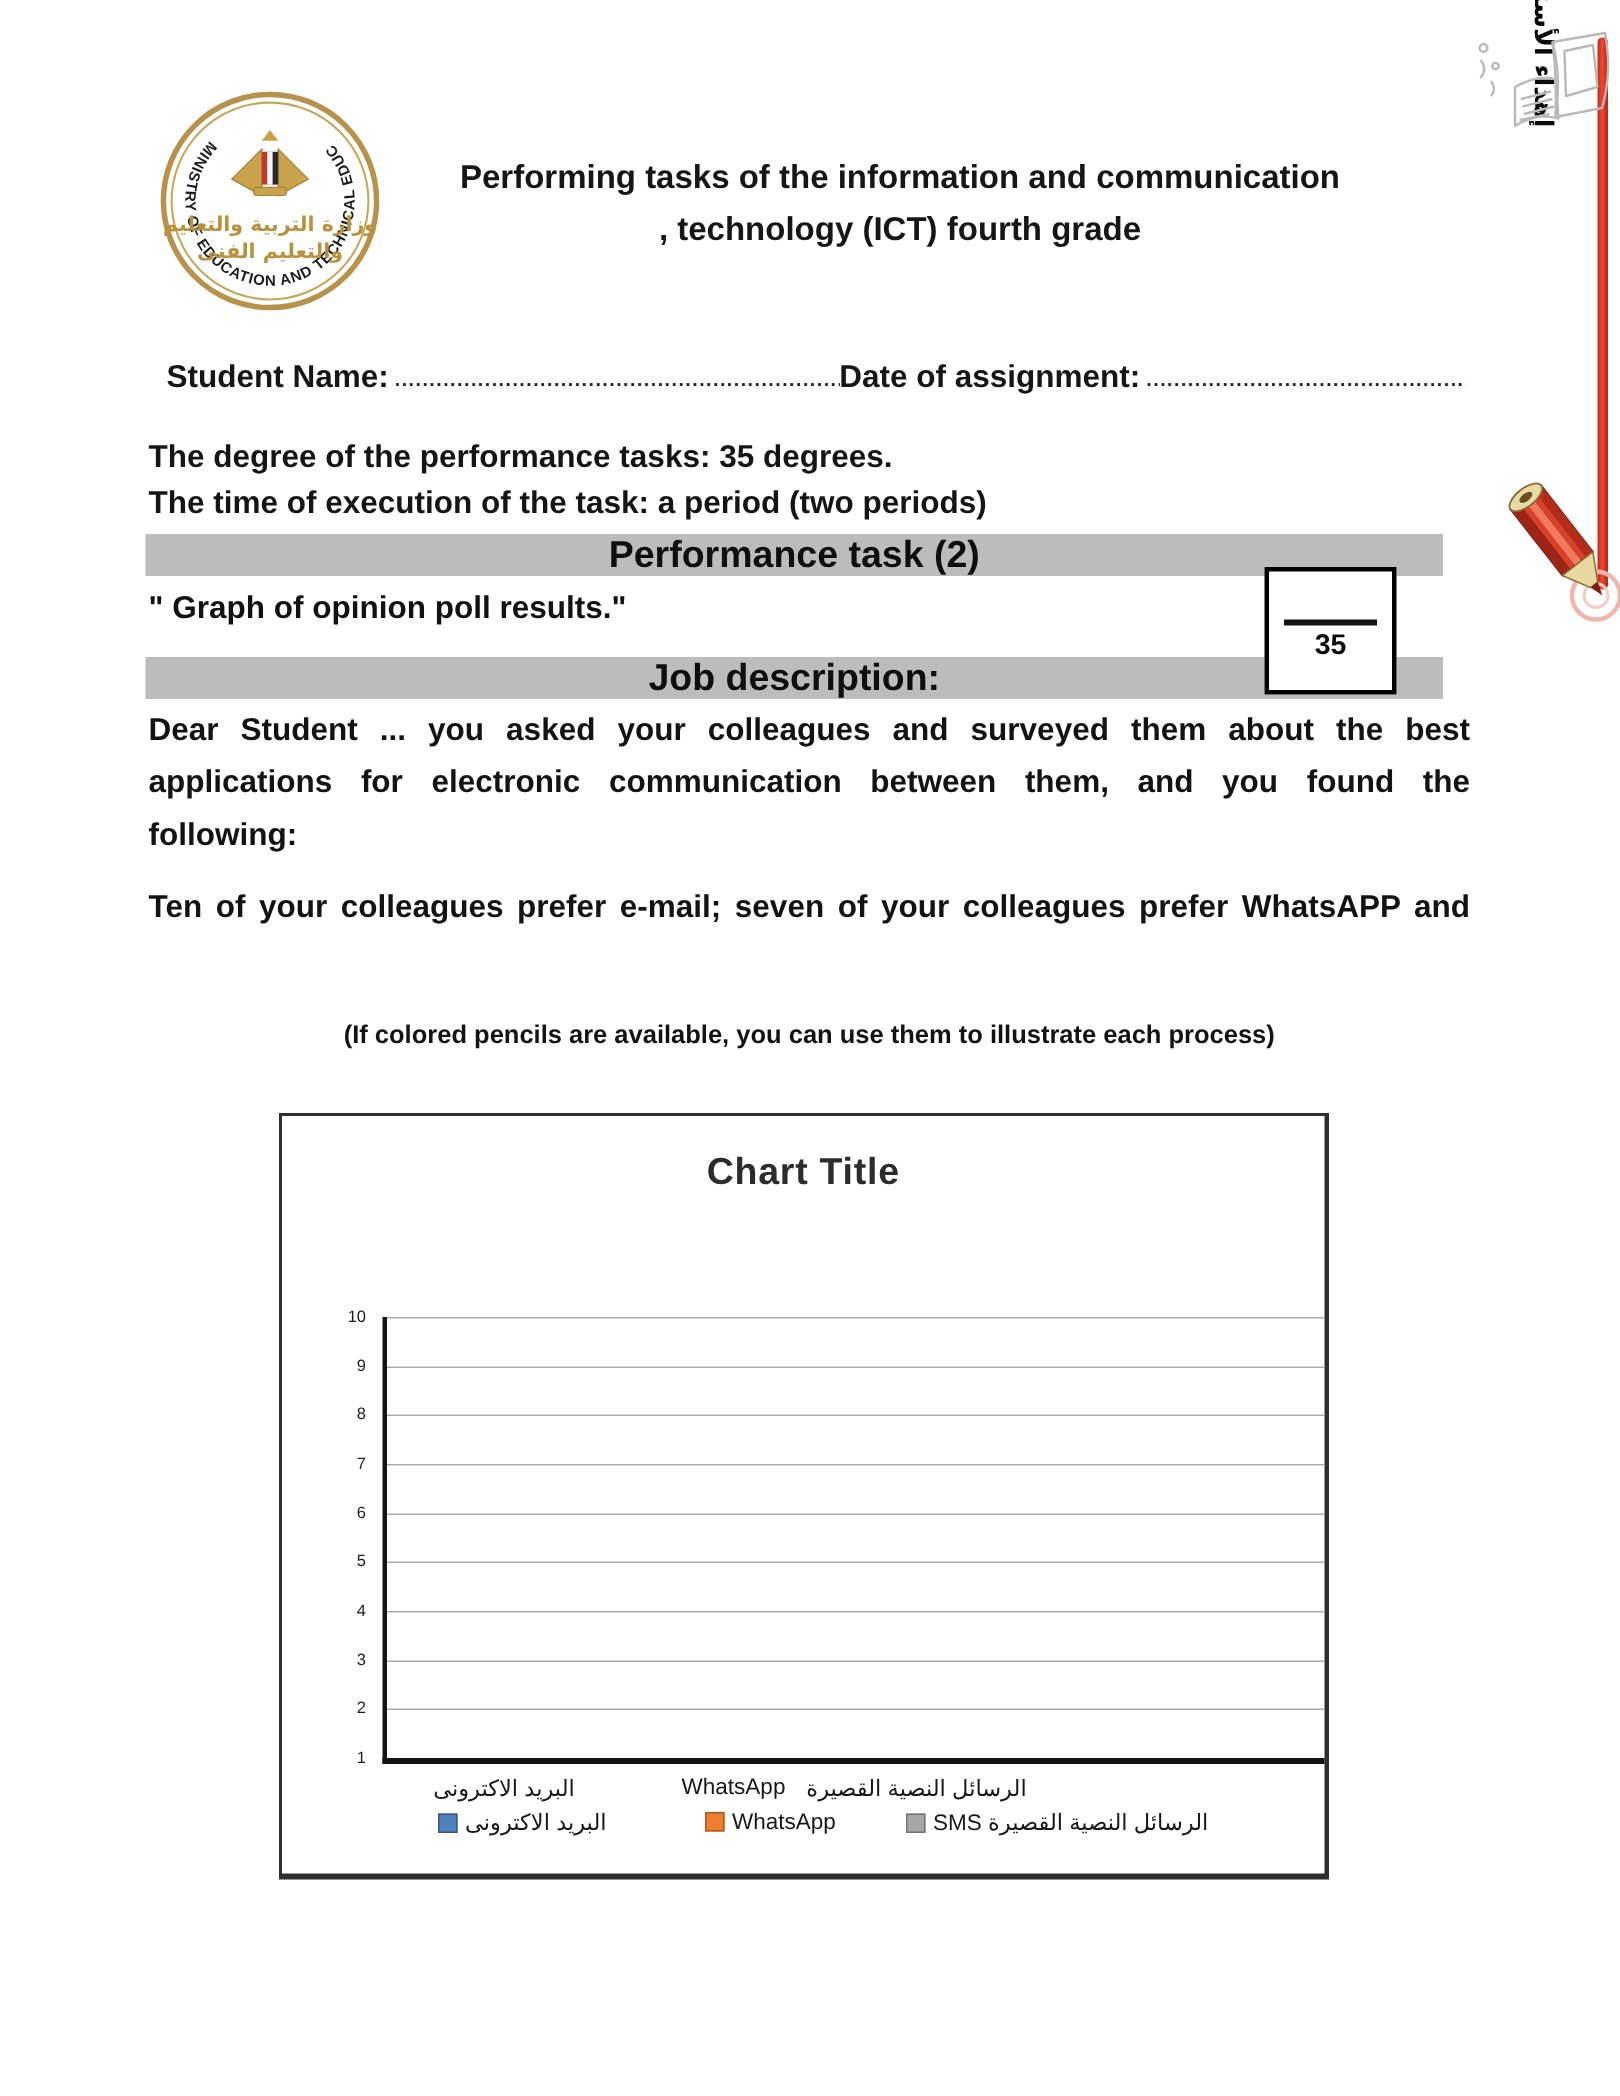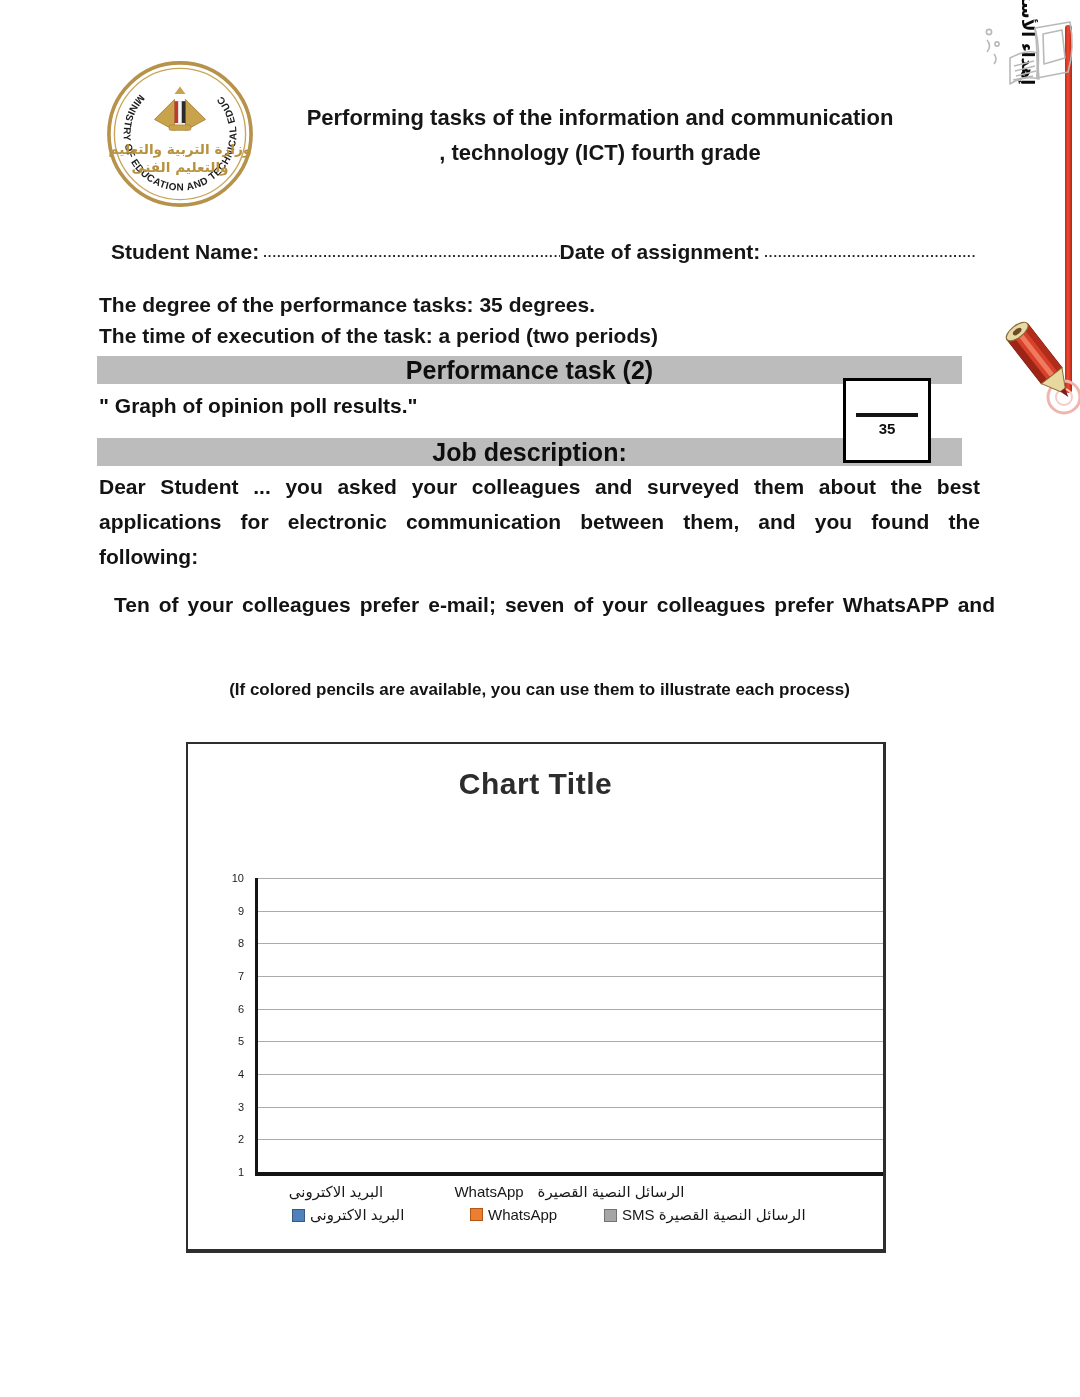--- a/index.html
+++ b/index.html
@@ -26,34 +26,34 @@
 
   .banner{left:97px; width:865px; height:28px; background:#bcbcbc;
     display:flex; align-items:center; justify-content:center;
     font-size:25px; font-weight:bold; color:#0e0e0e;}
 
   .quote-line{left:99px; top:394px; font-size:21px; font-weight:bold; color:#121212;}
 
   .score-box{left:843px; top:378px; width:88px; height:85px; background:#fff;
     border:3px solid #000; z-index:5; box-sizing:border-box; text-align:center;}
   .score-bar{width:62px; height:4px; background:#141414; margin:32px auto 3px auto;}
-  .score-num{font-size:15px; font-weight:bold; color:#0d0d0d;}
+  .score-num{font-size:19px; font-weight:bold; color:#0d0d0d;}
 
   .para{left:99px; width:881px; font-size:21px; font-weight:bold; color:#131313; line-height:35px;}
   .jline{text-align:justify;} .jline.full{text-align-last:justify;}
-  .find{line-height:30px;margin-left:15px;}
+  .find{line-height:30px;}
   .note-line{left:99px; top:680px; width:881px; text-align:center;
     font-size:17px; font-weight:bold; color:#131313;}
 
   
   .chart-box{left:186px; top:742px; width:700px; height:511px; background:#fff;
     border:2px solid #2e2e2e; border-bottom-width:4px; border-right-width:3px;
     box-sizing:border-box; z-index:2;}
   .chart-title{position:absolute; left:0; top:23px; width:100%; text-align:center;
-    font-size:30px; font-weight:600; color:#2c2c2c; letter-spacing:.5px;}
+    font-size:25px; font-weight:600; color:#2c2c2c; letter-spacing:.5px;}
   .plot{position:absolute; left:67px; top:134px; width:625px; height:294px;
     border-left:3px solid #141414; border-bottom:4px solid #141414;}
   .gridline{position:absolute; left:0; width:100%; height:1px; background:#ababab;}
   .yticks{position:absolute; left:22px; top:134px; width:34px; height:294px;}
   .ytick{position:absolute; right:0; width:34px; text-align:right;
     font-size:11px; color:#1c1c1c; line-height:20px;}
   .cat-label{position:absolute; top:439px; transform:translateX(-50%);
     font-size:15px; color:#171717; white-space:nowrap;}
   .legend-item{position:absolute; top:462px; display:flex; align-items:center;
     gap:5px; font-size:15px; color:#171717; white-space:nowrap;}

